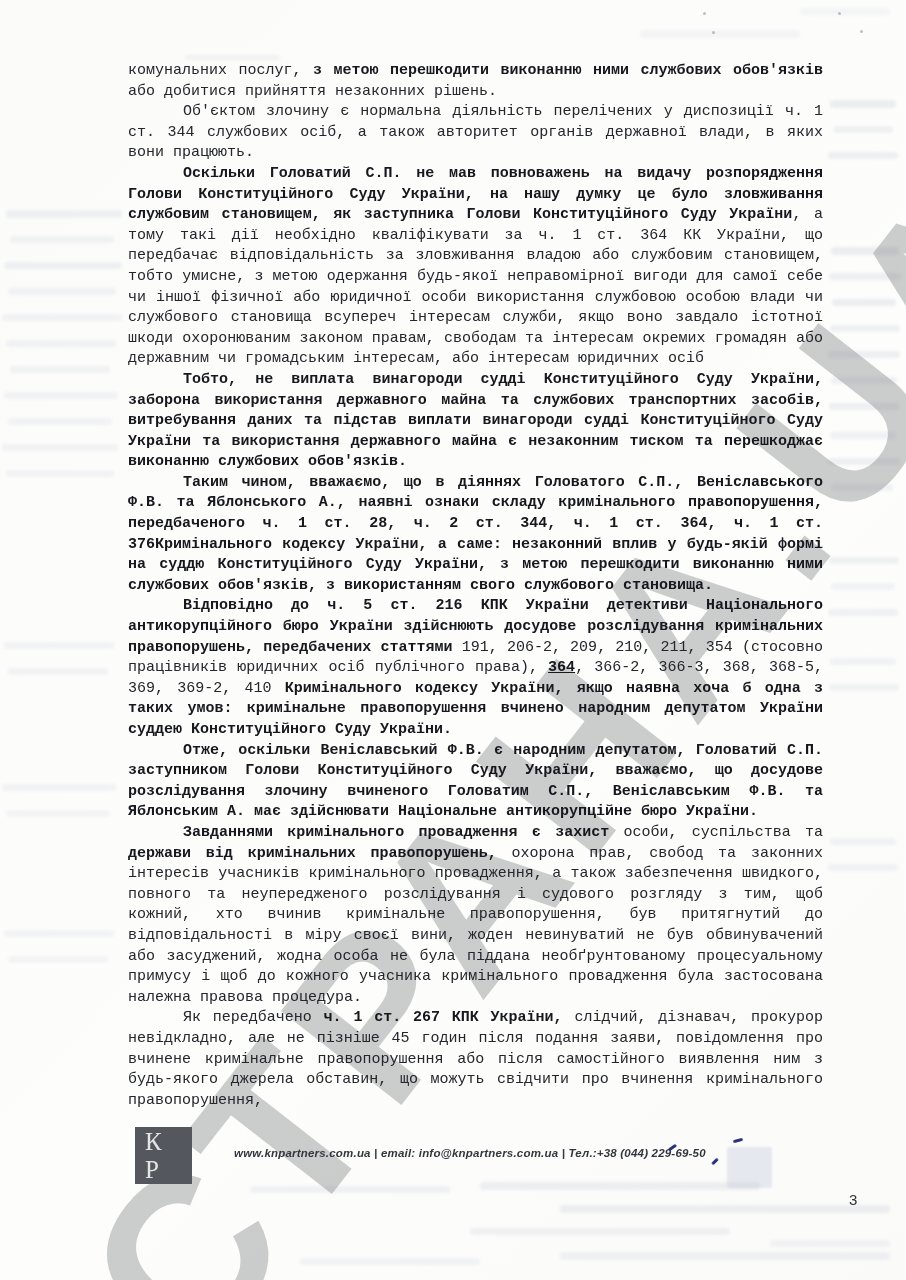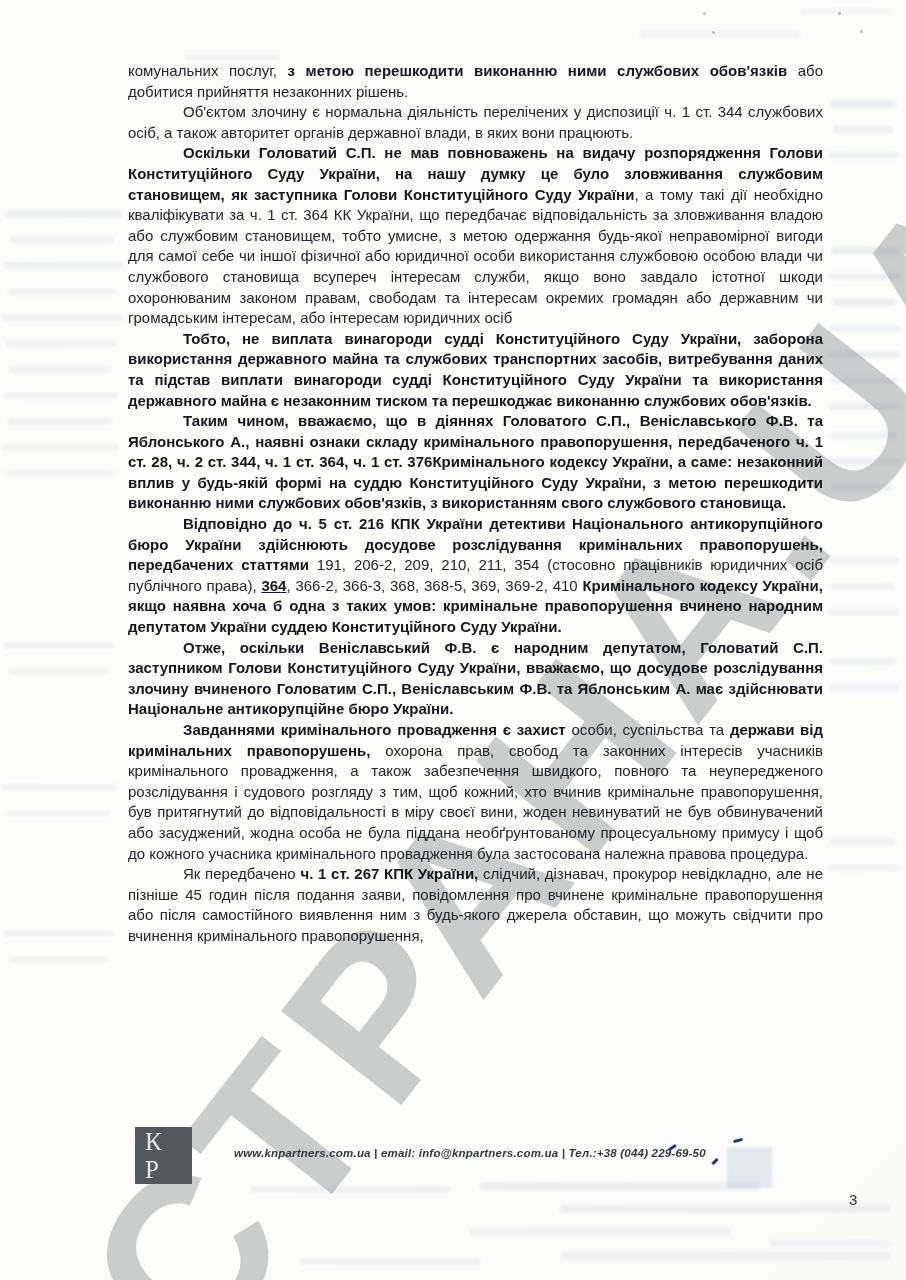--- a/index.html
+++ b/index.html
@@ -22,21 +22,21 @@
     transform:rotate(-52deg);transform-origin:0 0;
     font-size:222px;font-weight:bold;letter-spacing:14px;
     color:rgba(127,129,133,0.40);
     white-space:nowrap;z-index:2;line-height:1;
     font-family:"Liberation Sans",sans-serif;
   }
 
   
   .content{
     position:absolute;left:128px;top:61px;width:695px;z-index:3;
-    color:#24262b;font-size:15px;line-height:20.6px;text-align:justify;
+    color:#24262b;font-size:15px;line-height:20.6px;text-align:justify;font-family:Liberation Mono, monospace;
   }
   .para{margin:0;}
   .para.ind{text-indent:55px;}
   .b{font-weight:bold;color:#17181d;}
   .u{text-decoration:underline;}
 
   
   .logo{
     position:absolute;left:135px;top:1127px;width:57px;height:57px;
     background:#54575e;z-index:4;

